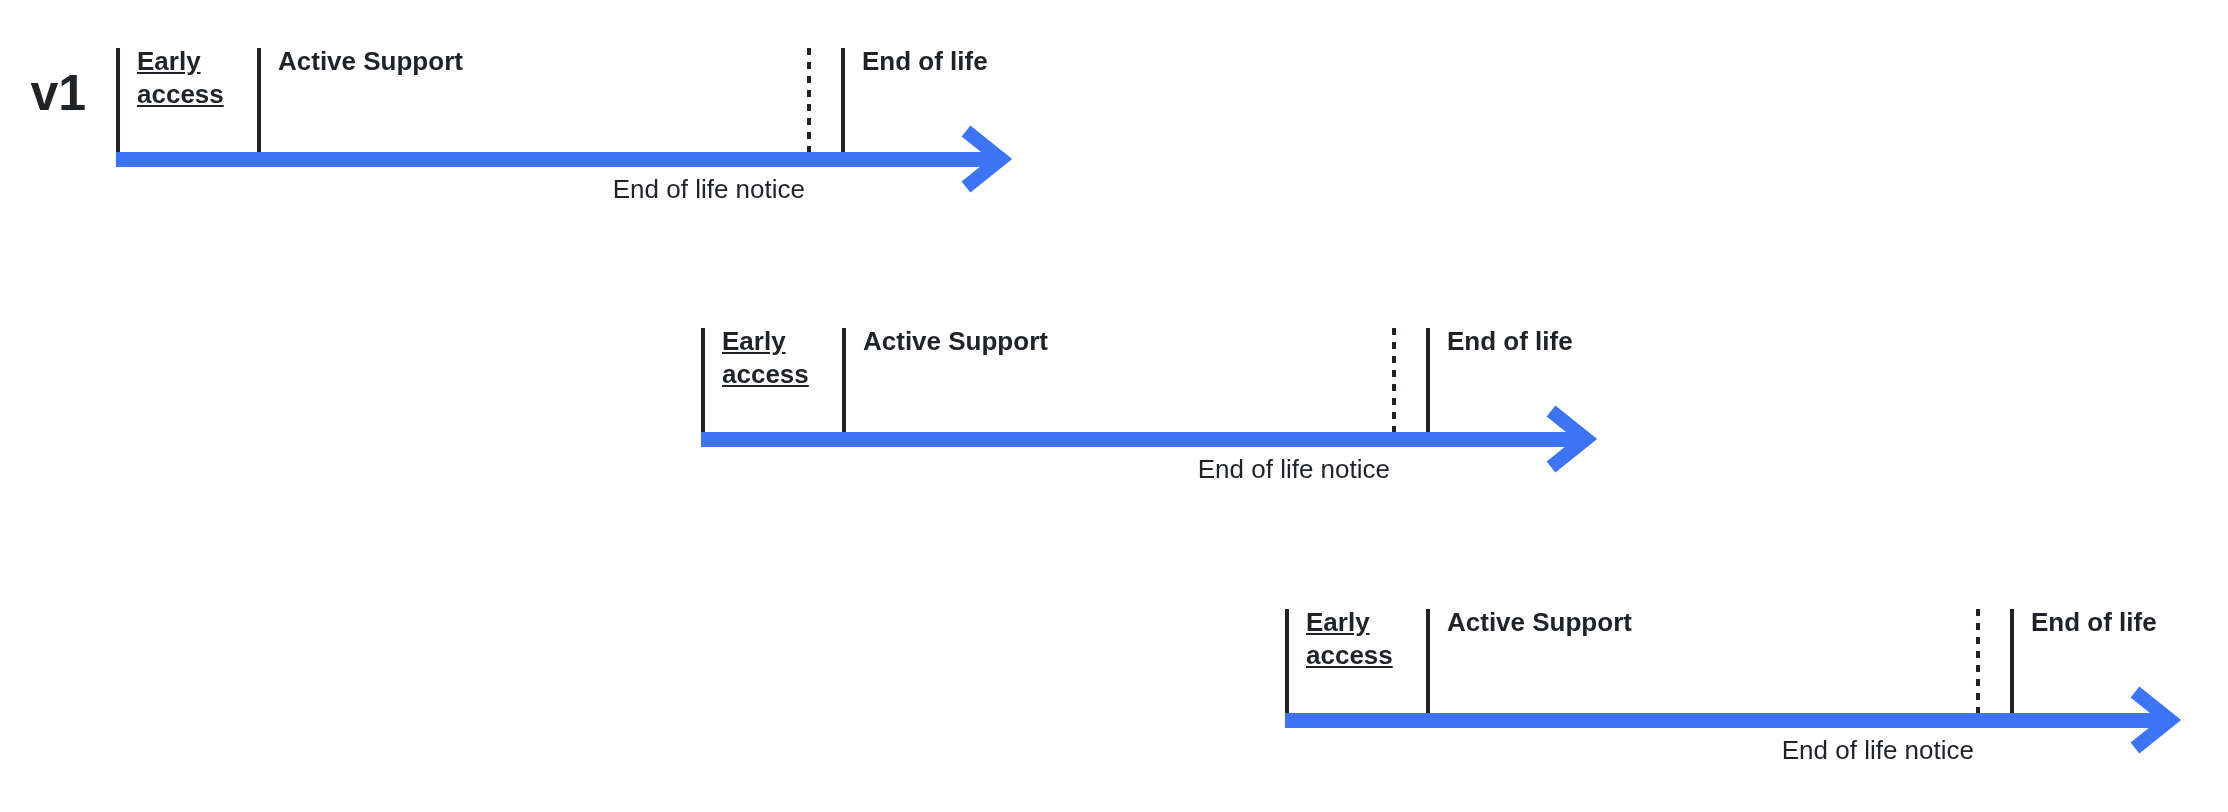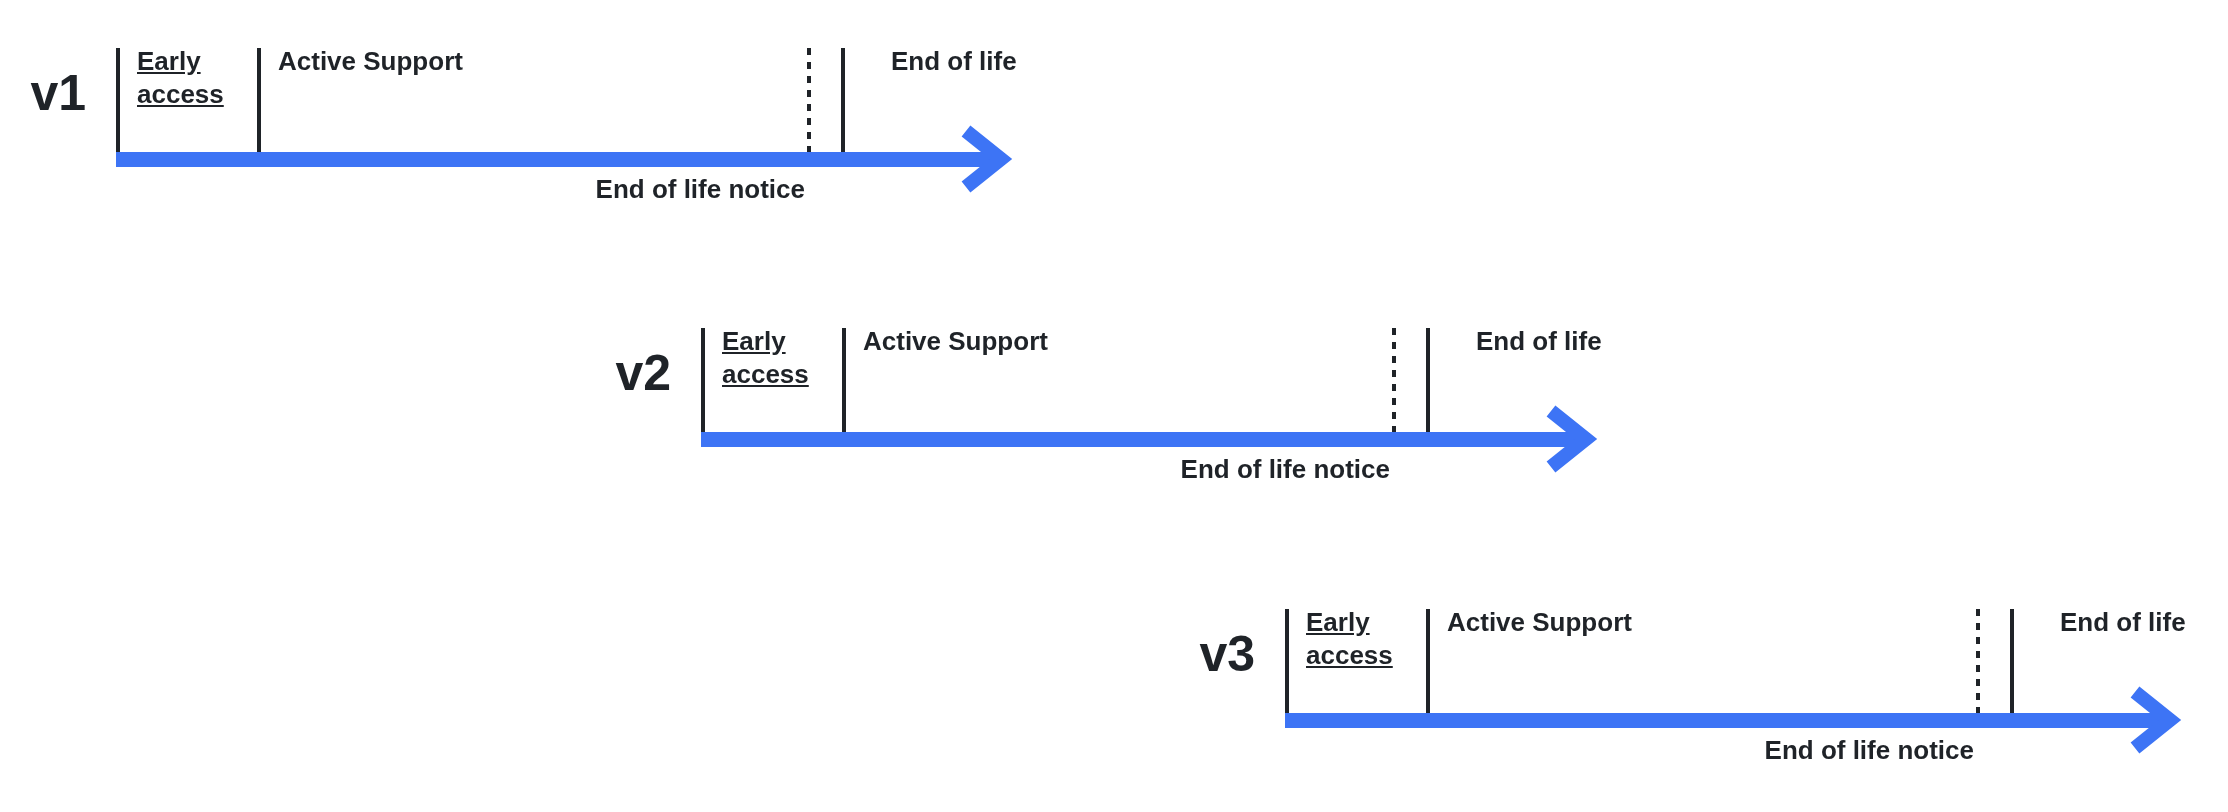--- a/index.html
+++ b/index.html
@@ -90,30 +90,30 @@
     color: var(--text-dark);
     white-space: nowrap;
   }
   .label-early {
     left: calc(var(--x0) + 21px);
     width: 108px;
     white-space: normal;
     text-decoration: underline;
   }
   .label-active { left: calc(var(--x0) + 162px); text-align: center; }
-  .label-eol    { left: calc(var(--x0) + 746px); margin-left: 29px; }
+  .label-eol    { left: calc(var(--x0) + 746px); }
 
   .label-notice {
     position: absolute;
     top: calc(var(--ytop) + 21px);
     left: calc(var(--x0) + 231px);
     width: 458px;
     text-align: right;
     font-size: 26px;
-    font-weight: 700;
+    font-weight: 400;
     line-height: 1.25;
     color: var(--text-dark);
     white-space: nowrap;
   }
 </style>
 </head>
 <body>
 
 <div class="canvas">
 
@@ -127,37 +127,35 @@
     <svg class="chevron" viewBox="0 0 58 74" aria-hidden="true">
       <polyline points="12,9 47,37 12,65" fill="none" stroke="currentColor" stroke-width="14" stroke-linecap="butt" stroke-linejoin="miter"></polyline>
     </svg>
     <div class="seg-label label-early">Early access</div>
     <div class="seg-label label-active">Active Support</div>
     <div class="seg-label label-eol">End of life</div>
     <div class="label-notice">End of life notice</div>
   </div>
 
   <div class="timeline t2">
-    <div class="version-label">v2</div>
     <div class="tick tick-start"></div>
     <div class="tick tick-active"></div>
     <div class="tick-dashed"></div>
     <div class="tick tick-eol"></div>
     <div class="shaft"></div>
     <svg class="chevron" viewBox="0 0 58 74" aria-hidden="true">
       <polyline points="12,9 47,37 12,65" fill="none" stroke="currentColor" stroke-width="14" stroke-linecap="butt" stroke-linejoin="miter"></polyline>
     </svg>
     <div class="seg-label label-early">Early access</div>
     <div class="seg-label label-active">Active Support</div>
     <div class="seg-label label-eol">End of life</div>
     <div class="label-notice">End of life notice</div>
   </div>
 
   <div class="timeline t3">
-    <div class="version-label">v3</div>
     <div class="tick tick-start"></div>
     <div class="tick tick-active"></div>
     <div class="tick-dashed"></div>
     <div class="tick tick-eol"></div>
     <div class="shaft"></div>
     <svg class="chevron" viewBox="0 0 58 74" aria-hidden="true">
       <polyline points="12,9 47,37 12,65" fill="none" stroke="currentColor" stroke-width="14" stroke-linecap="butt" stroke-linejoin="miter"></polyline>
     </svg>
     <div class="seg-label label-early">Early access</div>
     <div class="seg-label label-active">Active Support</div>

